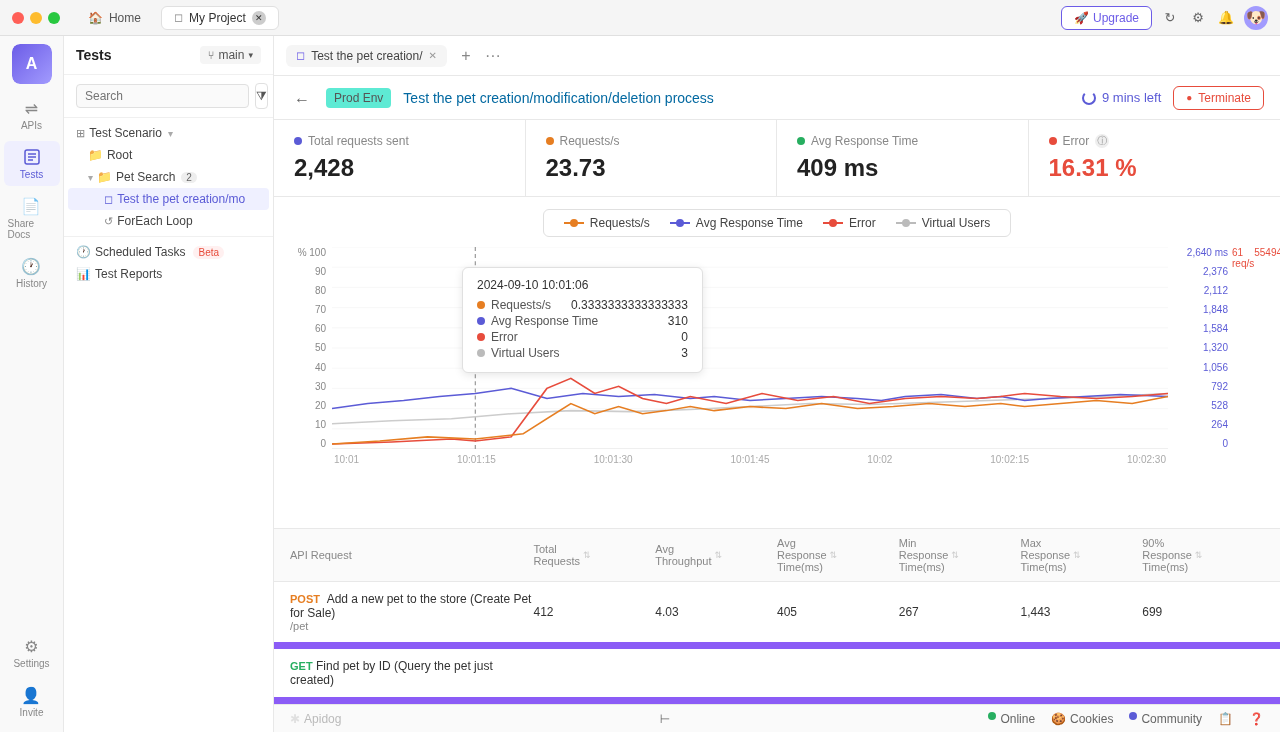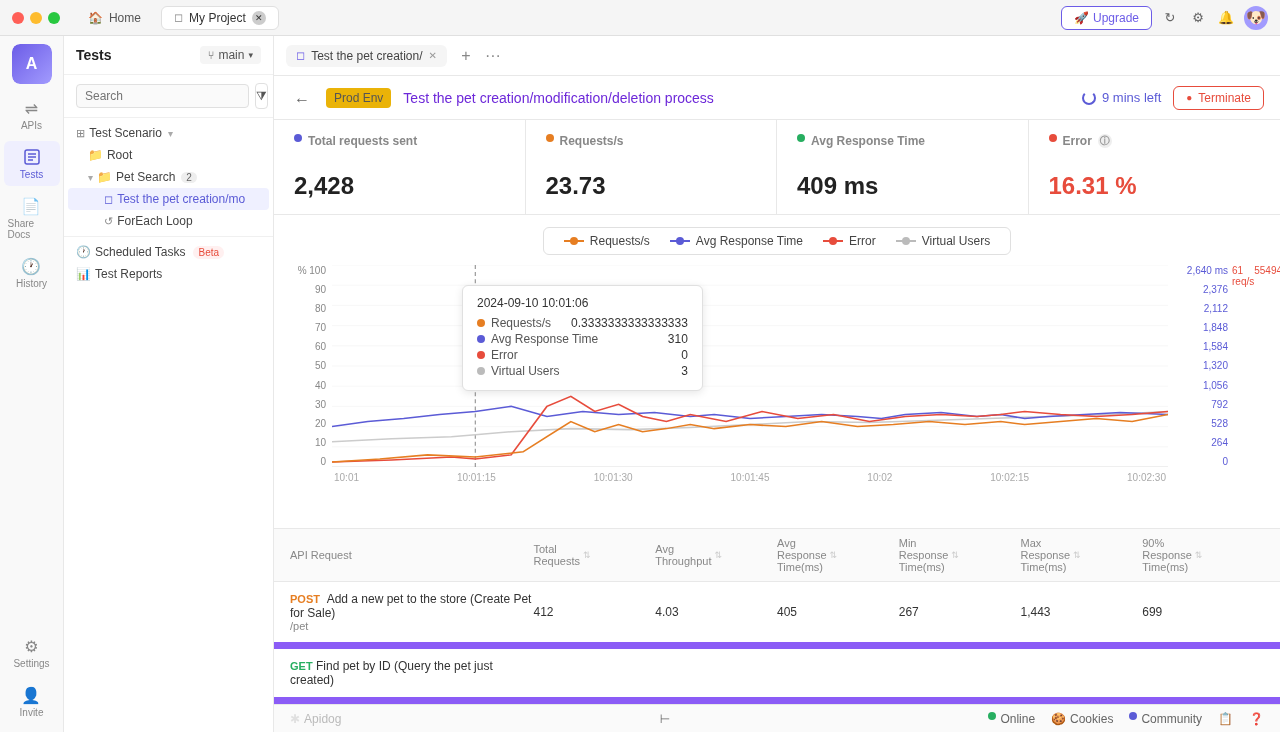--- a/index.html
+++ b/index.html
@@ -163,27 +163,27 @@
     .env-bar {
       height: 44px;
       border-bottom: 1px solid #e8e8e8;
       display: flex;
       align-items: center;
       padding: 0 16px;
       gap: 12px;
     }
     .back-btn { width: 24px; height: 24px; display: flex; align-items: center; justify-content: center; cursor: pointer; color: #666; font-size: 16px; }
     .env-tag {
-      background: #eab308;
+      background: #5eead4;
       color: #555;
       padding: 3px 8px;
       border-radius: 4px;
       font-size: 12px;
     }
-    .env-title { font-size: 14px; font-weight: 500; color: #6d28d9; flex: 1; }
+    .env-title { font-size: 14px; font-weight: 500; color: #0369a1; flex: 1; }
     .timer-badge {
       display: flex;
       align-items: center;
       gap: 6px;
       font-size: 13px;
       color: #5b5bd6;
     }
     .terminate-btn {
       display: flex;
       align-items: center;
@@ -205,25 +205,25 @@
       grid-template-columns: repeat(4, 1fr);
       border-bottom: 1px solid #e8e8e8;
     }
     .metric-card {
       padding: 14px 20px;
       border-right: 1px solid #e8e8e8;
     }
     .metric-card:last-child { border-right: none; }
     .metric-label {
       display: flex;
+      align-items: center;
       gap: 6px;
       font-size: 12px;
       color: #888;
-      margin-bottom: 24px;
-      font-weight: bold;
+      margin-bottom: 6px;
     }
     .metric-dot { width: 8px; height: 8px; border-radius: 50%; }
     .metric-dot-blue { background: #5b5bd6; }
     .metric-dot-orange { background: #e67e22; }
     .metric-dot-green { background: #27ae60; }
     .metric-dot-red { background: #e74c3c; }
     .metric-value { font-size: 24px; font-weight: 600; color: #222; }
     .metric-value.error { color: #e74c3c; }
     .metric-info { display: inline-flex; align-items: center; justify-content: center; width: 14px; height: 14px; border-radius: 50%; background: #eee; color: #999; font-size: 10px; cursor: pointer; }
 

